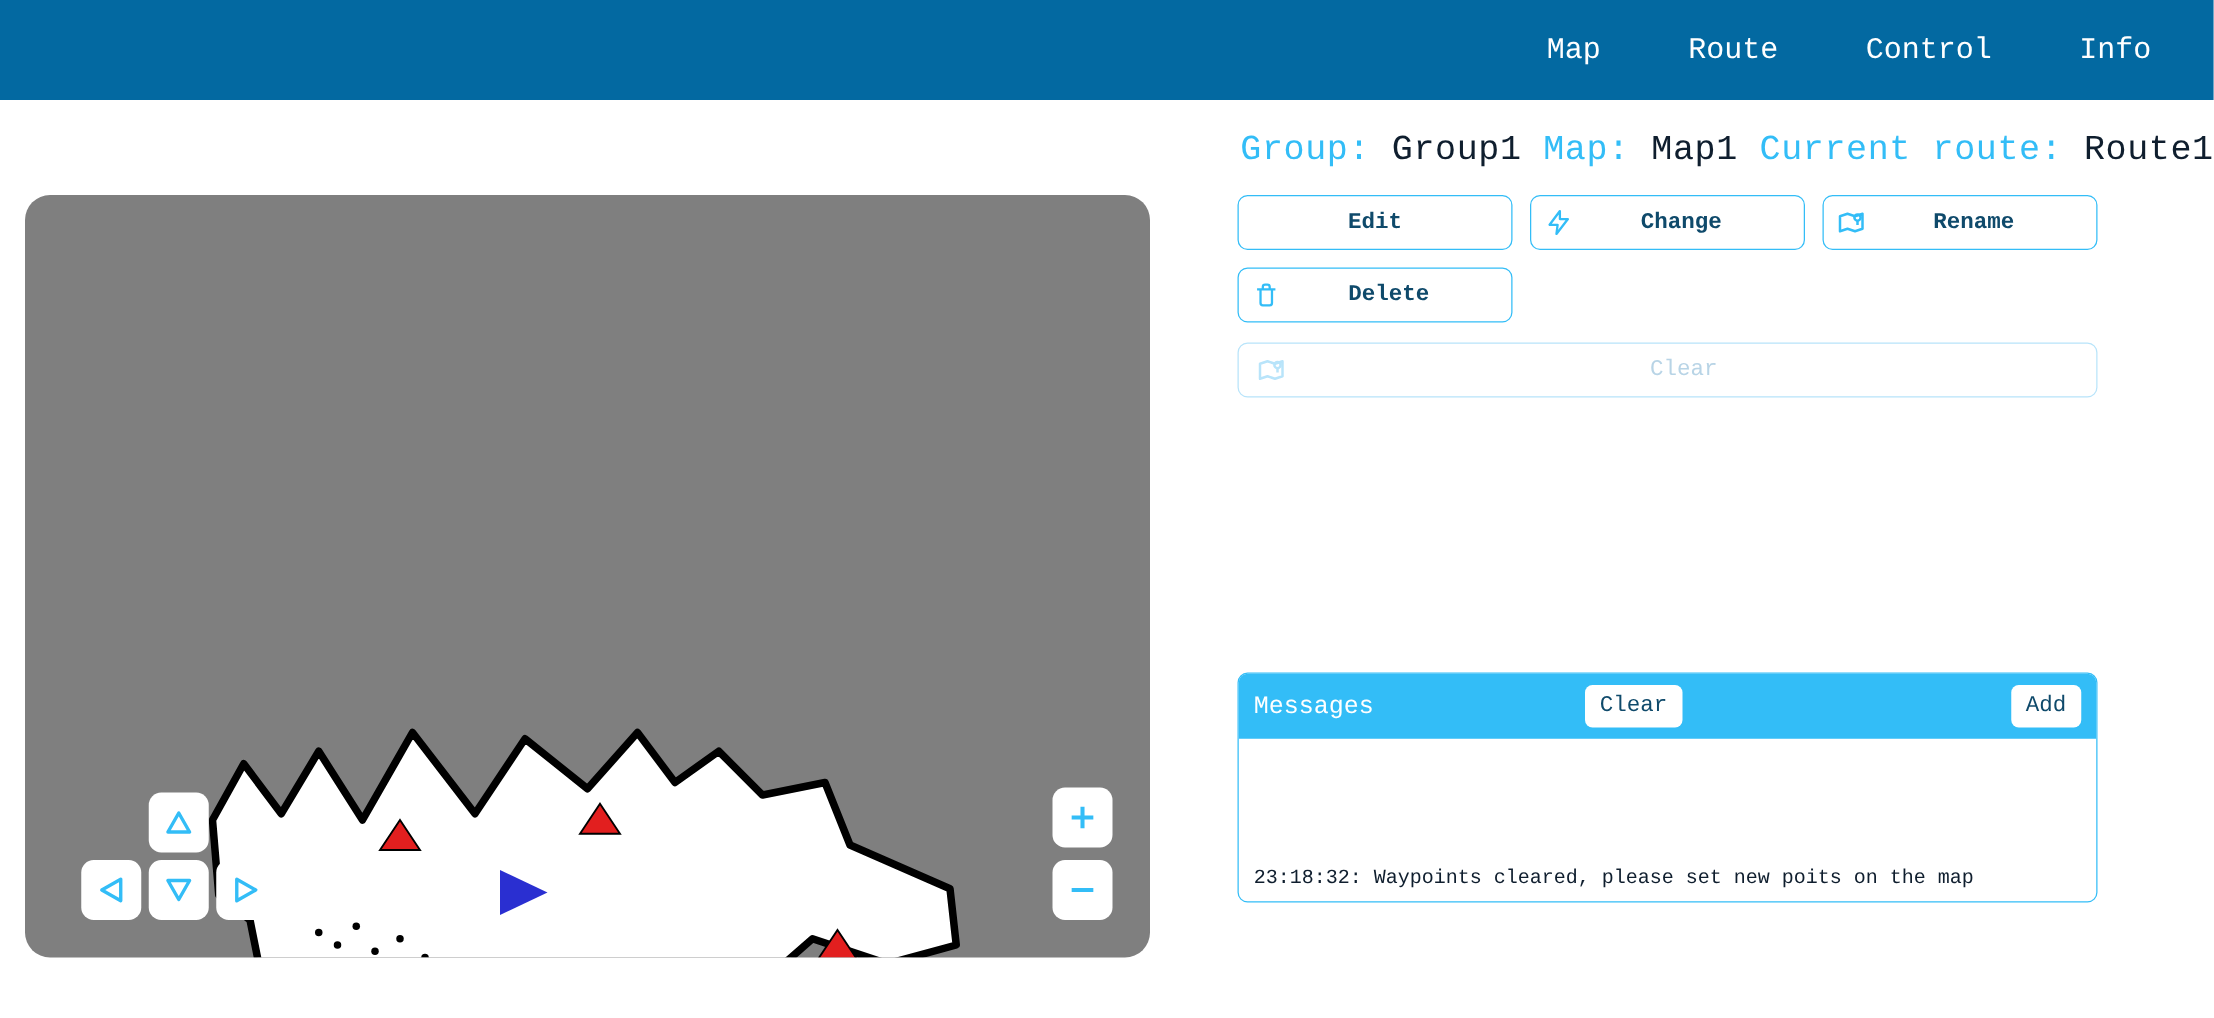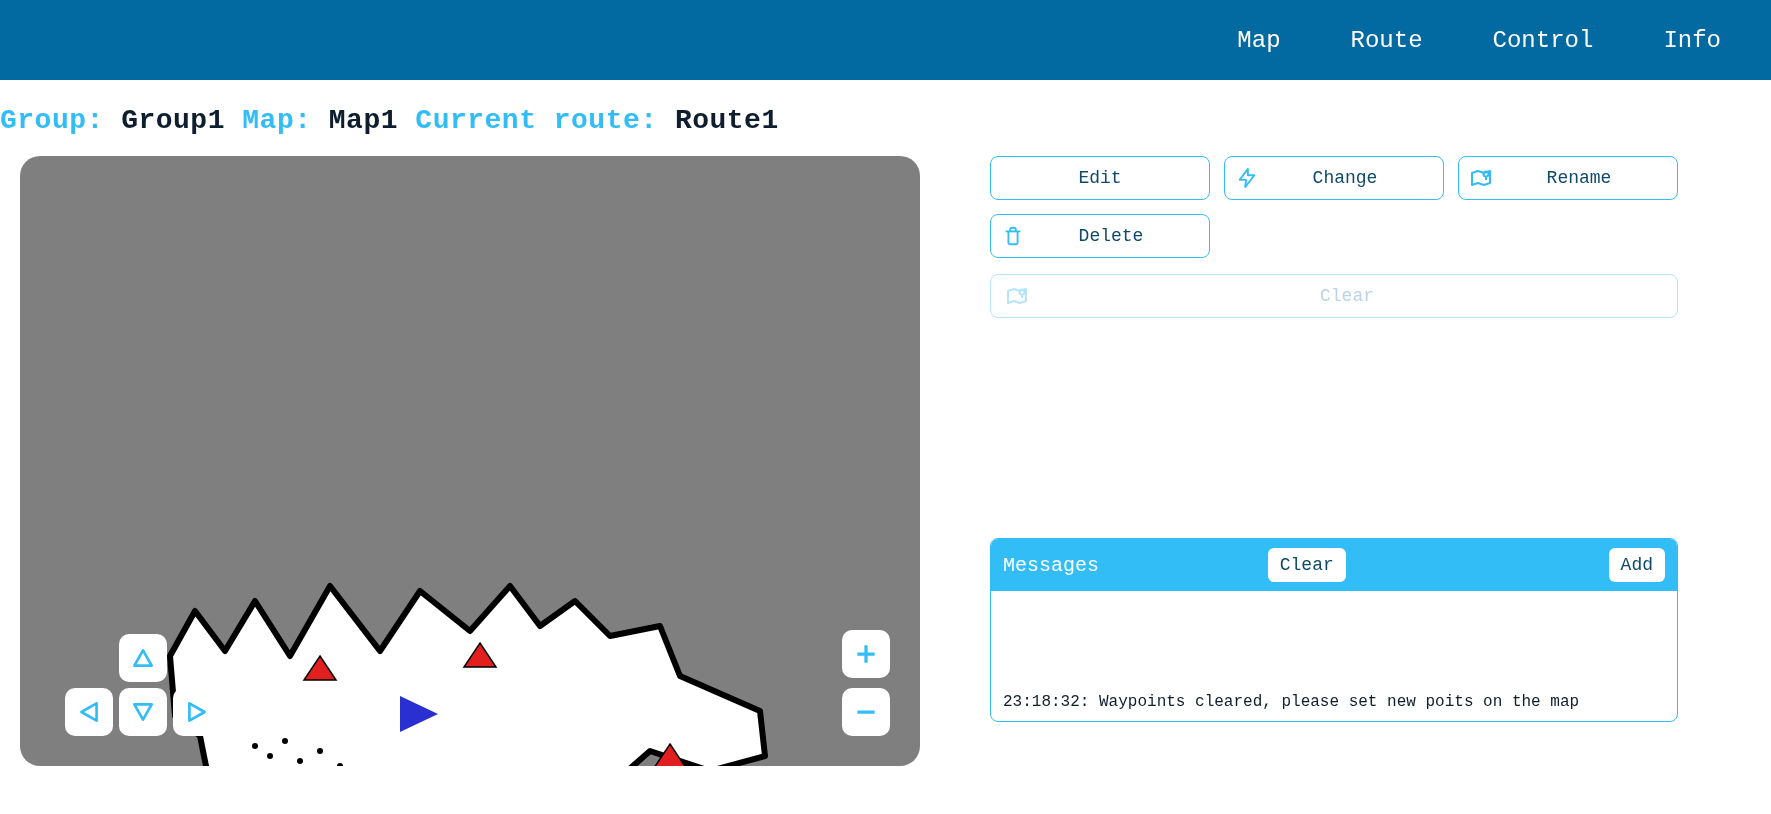--- a/index.html
+++ b/index.html
@@ -20,23 +20,23 @@
     gap: 70px;
   }
   .topbar a {
     color: #ffffff;
     font-size: 24px;
     font-weight: 500;
     cursor: pointer;
     text-decoration: none;
   }
   .status-line {
-    text-align: left;
+    text-align: right;
     font-size: 28px;
-    font-weight: 700;
+    font-weight: 400;
     margin-top: 25px;
     margin-bottom: 20px;
     letter-spacing: 0.5px;
   }
   .status-line .key { color: #33bdf7; }
   .status-line .val { color: #0f1e2e; }
   .main {
     display: flex;
     gap: 70px;
     padding: 0 20px;
@@ -97,21 +97,21 @@
     height: 44px;
     border: 1.5px solid #33bdf7;
     border-radius: 8px;
     background: #ffffff;
     display: flex;
     align-items: center;
     cursor: pointer;
     color: #0f4a6b;
     font-family: inherit;
     font-size: 18px;
-    font-weight: 400;
+    font-weight: 700;
     position: relative;
   }
   .action-btn .icon {
     width: 44px;
     display: flex;
     align-items: center;
     justify-content: center;
     flex-shrink: 0;
   }
   .action-btn .label {

